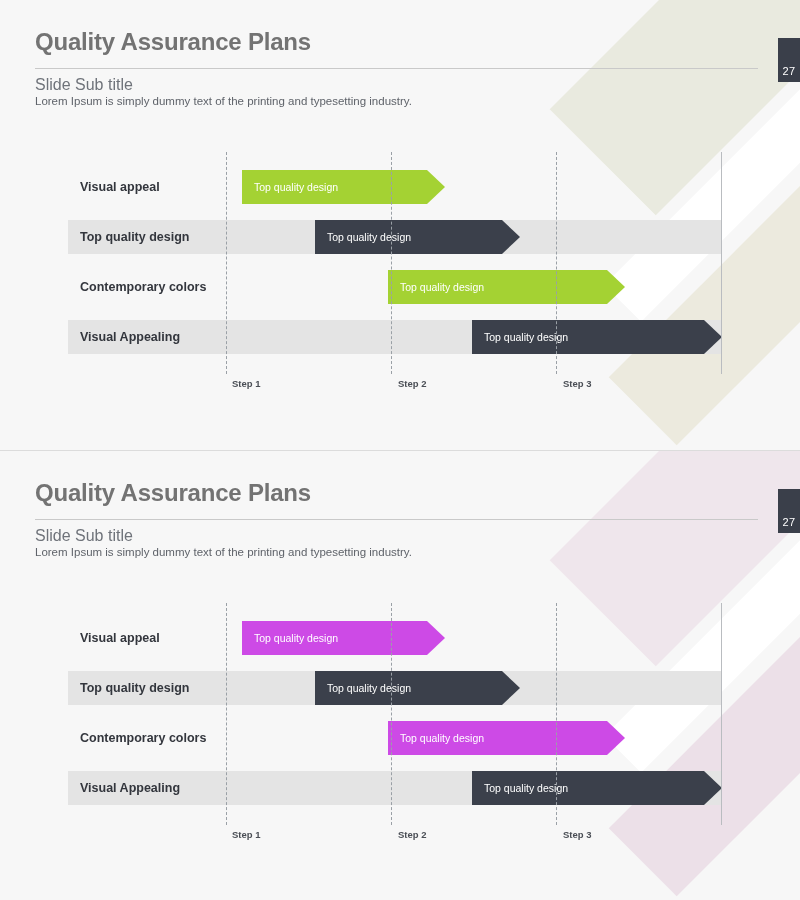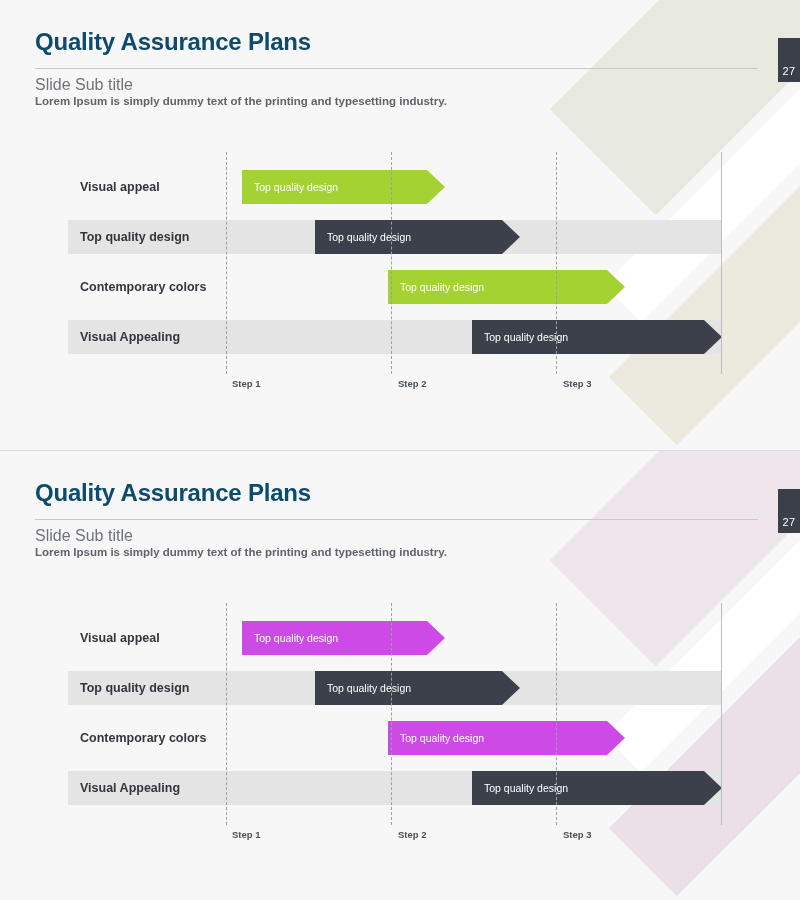--- a/index.html
+++ b/index.html
@@ -80,21 +80,21 @@
     box-sizing: border-box;
     letter-spacing: 0.5px;
   }
 
   .title {
     position: absolute;
     left: 35px;
     top: 28px;
     font-size: 24px;
     font-weight: bold;
-    color: #0c4a6e;
+    color: #737373;
     letter-spacing: -0.2px;
   }
   .title-rule {
     position: absolute;
     left: 35px;
     top: 68px;
     width: 723px;
     height: 1px;
     background: #c9c9c9;
   }
@@ -104,21 +104,20 @@
     top: 76px;
     font-size: 16px;
     color: #6f737a;
   }
   .lorem {
     position: absolute;
     left: 35px;
     top: 95px;
     font-size: 11.5px;
     color: #5f636a;
-    font-weight: bold;
   }
 
   
   .chart {
     position: absolute;
     left: 0;
     top: 152px;
     width: 800px;
     height: 250px;
   }

